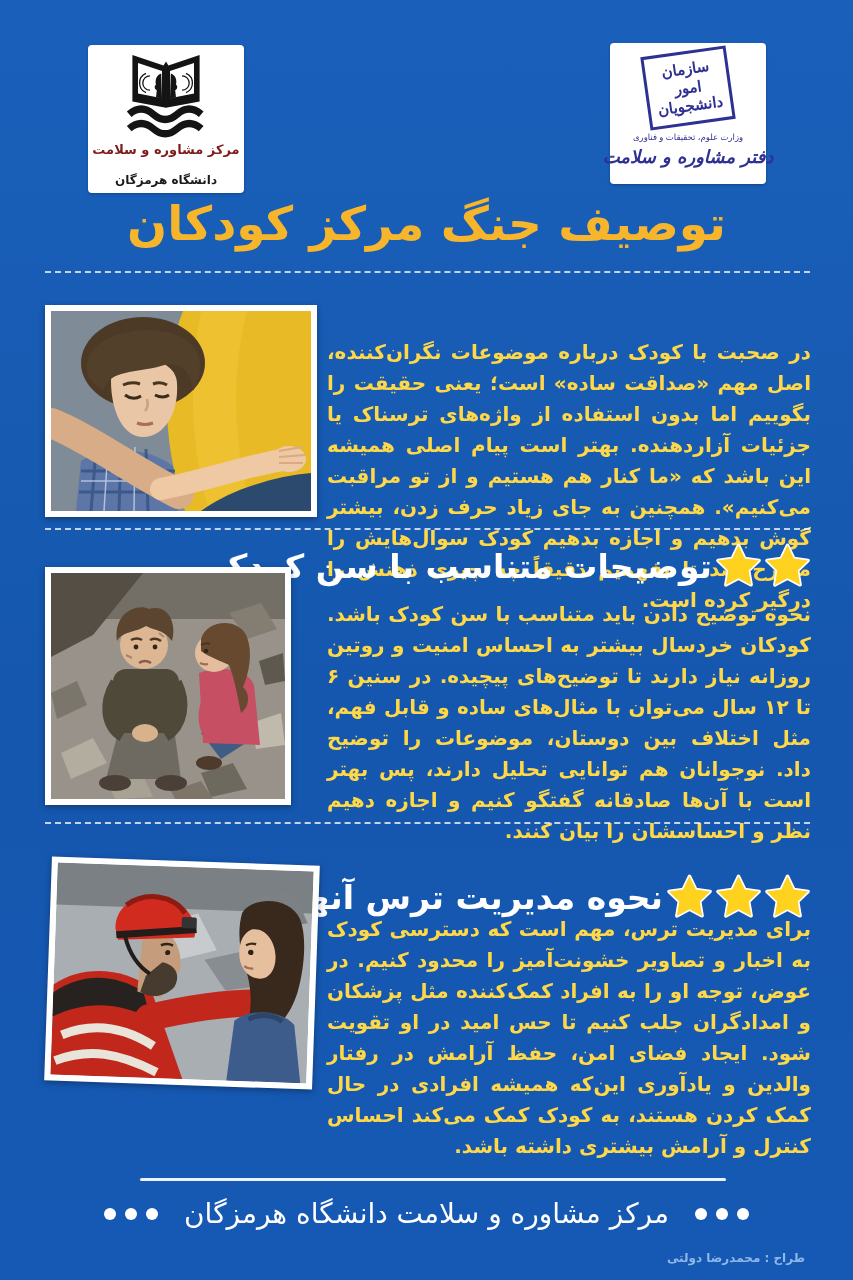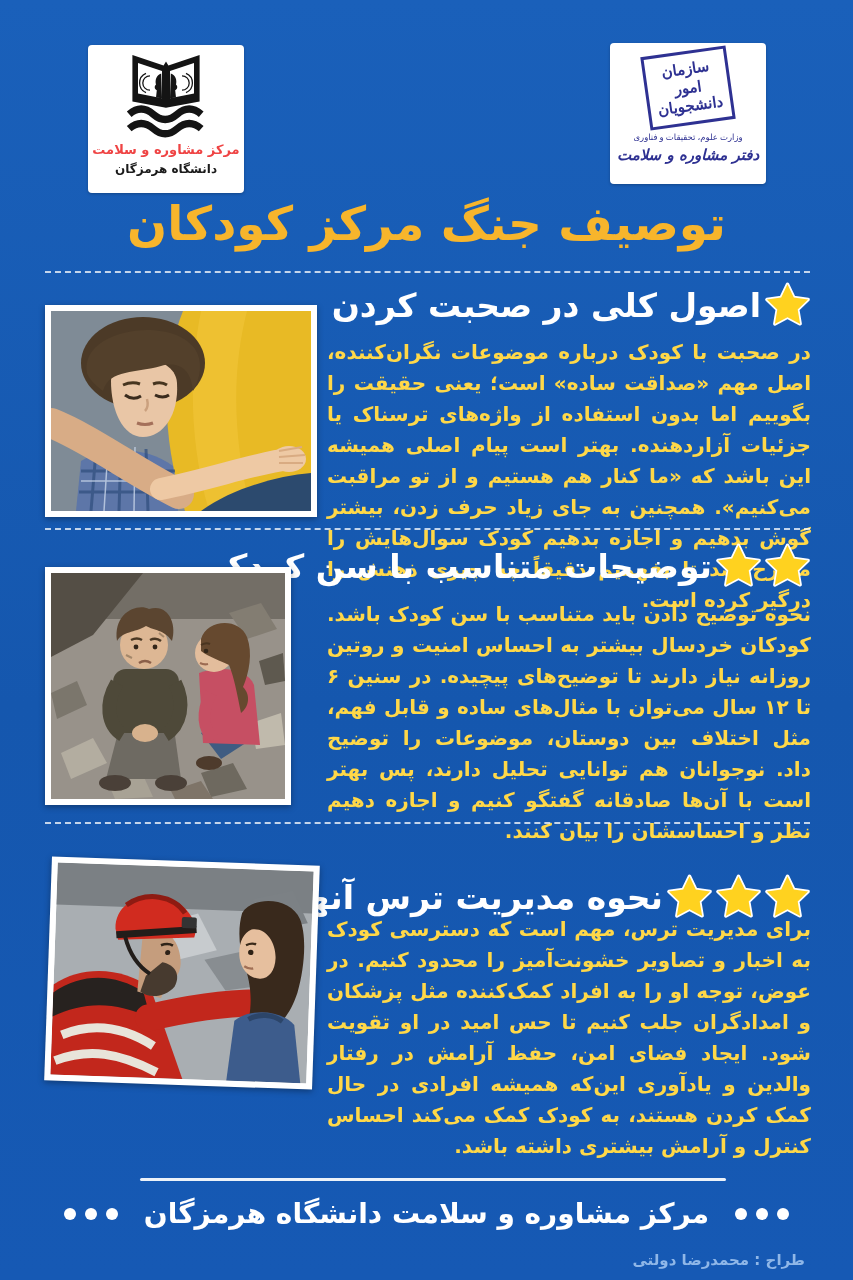--- a/index.html
+++ b/index.html
@@ -6,53 +6,53 @@
   .poster{
     position:relative; width:853px; height:1280px; overflow:hidden;
     background:linear-gradient(180deg,#1a60ba 0%, #1557ae 55%, #1659b4 100%);
     font-family:"DejaVu Sans", sans-serif; direction:rtl;
   }
   
   .logo-box{position:absolute; background:#fff; border-radius:4px; box-sizing:border-box;
     display:flex; flex-direction:column; align-items:center; box-shadow:0 1px 3px rgba(0,0,0,.25);}
   .logo-left{left:88px; top:45px; width:156px; height:148px; padding:7px 5px 5px;}
   .logo-left .emblem{width:96px;height:86px;}
-  .logo-left .l1{color:#ef4444; font-weight:bold; font-size:13px; margin-top:4px; white-space:nowrap;}
-  .logo-left .l2{color:#1b1b1b; font-weight:bold; font-size:12px; margin-top:5px; white-space:nowrap;}
+  .logo-left .l1{color:#7f1d1d; font-weight:bold; font-size:13px; margin-top:4px; white-space:nowrap;}
+  .logo-left .l2{color:#1b1b1b; font-weight:bold; font-size:12px; margin-top:16px; white-space:nowrap;}
   .logo-right{left:610px; top:43px; width:156px; height:141px; padding:6px 4px;}
   .logo-right .callig{
     width:86px; height:74px; border:3px solid #2e3192; box-sizing:border-box;
     color:#2e3192; font-weight:bold; font-size:15px; line-height:1.25; text-align:center;
     display:flex; align-items:center; justify-content:center; transform:rotate(-8deg); margin-top:2px;
     font-family:"DejaVu Serif", serif; overflow:hidden;
   }
-  .logo-right .m1{color:#2e3192; font-size:8.5px; margin-top:7px; white-space:nowrap; font-family:Liberation Serif, serif;text-align:center;}
-  .logo-right .m2{color:#2e3192; font-size:15px; font-weight:bold; margin-top:4px; white-space:nowrap; font-family:"DejaVu Serif", serif; font-style:italic;}
+  .logo-right .m1{color:#2e3192; font-size:8.5px; margin-top:7px; white-space:nowrap; font-family:Liberation Sans, sans-serif;text-align:center;}
+  .logo-right .m2{color:#2e3192; font-size:18px; font-weight:bold; margin-top:4px; white-space:nowrap; font-family:"DejaVu Serif", serif; font-style:italic;}
   
   .title{position:absolute; top:196px; left:0; right:0; text-align:center;
     font-size:47px; font-weight:bold; color:#f7b52c; letter-spacing:-1px;}
   
   .sep{position:absolute; left:45px; width:765px; height:0; border-top:2px dashed rgba(255,255,255,.75);}
   
   .sec-head{position:absolute; right:40px; display:flex; align-items:center; gap:3px;
     color:#ffffff; font-weight:bold; font-size:33px; white-space:nowrap;}
   .stars{display:flex; align-items:center;}
   .stars svg{width:51px; height:49px; margin-left:-2px;}
   .photo{position:absolute; background:#fff; padding:6px; box-shadow:0 2px 6px rgba(0,0,0,.35);}
   .photo svg{display:block;}
   .body-text{position:absolute; right:42px; width:484px; color:#ffd848; font-weight:bold;
     font-size:20px; line-height:31px; text-align:justify;}
   
   .footer-line{position:absolute; top:1178px; left:140px; width:586px; height:3px;
     background:rgba(255,255,255,.92); border-radius:2px;}
   .footer-row{position:absolute; top:1197px; left:0; right:0; display:flex;
-    justify-content:center; align-items:center; gap:26px; color:#fff; font-weight:bold; font-size:28px;}
+    justify-content:center; align-items:center; gap:26px; color:#fff; font-weight:normal; font-size:28px;}
   .dots{display:flex; gap:9px; align-items:center;}
   .dot{width:12px; height:12px; border-radius:50%; background:#fff;}
-  .credit{position:absolute; top:1251px; right:48px; color:#8fb7e8; font-size:15px; font-weight:bold;}
+  .credit{position:absolute; top:1251px; right:48px; color:#8fb7e8; font-size:12px; font-weight:bold;}
 </style>
 </head>
 <body>
 
 <div class="poster">
 
   <div class="logo-box logo-left">
     <svg class="emblem" viewBox="0 0 120 104">
       <path d="M18,2 L57,15 L60,10 L63,15 L102,2 L102,60 L60,68 L18,60 Z" fill="#141414"></path>
       <path d="M25,12 L55,22 L55,56 L25,50 Z" fill="#ffffff"></path>
@@ -74,28 +74,20 @@
 
   <div class="logo-box logo-right">
     <div class="callig">سازمان امور دانشجویان</div>
     <div class="m1">وزارت علوم، تحقیقات و فناوری</div>
     <div class="m2">دفتر مشاوره و سلامت</div>
   </div>
 
   <div class="title">توصیف جنگ مرکز کودکان</div>
   <div class="sep" style="top:271px"></div>
 
-  <div class="sec-head" style="top:281px">
-    <span class="stars">
-        <svg viewBox="0 0 24 24">
-    <path d="M12 1.6 L15.1 8.1 L22.1 9.1 L17 14 L18.2 21 L12 17.7 L5.8 21 L7 14 L1.9 9.1 L8.9 8.1 Z" fill="#ffd21f" stroke="#ffffff" stroke-width="1.7" stroke-linejoin="round" paint-order="stroke"></path>
-  </svg>
-      </span>
-    <span>اصول کلی در صحبت کردن</span>
-  </div>
 
   <div class="photo" style="left:45px; top:305px;" aria-label="کودک غمگین در آغوش بزرگسالی با لباس زرد">
     <svg width="260" height="200" viewBox="0 0 260 200">
       <rect width="260" height="200" fill="#85919c"></rect>
       <rect width="260" height="200" fill="#6e7a85" opacity=".25"></rect>
       <path d="M132,0 C112,50 108,120 134,200 L260,200 L260,0 Z" fill="#e8ba25"></path>
       <path d="M150,0 C138,60 138,130 158,200 L200,200 C180,120 182,55 196,0 Z" fill="#f2c63c" opacity=".55"></path>
       <path d="M150,200 C180,178 225,165 260,162 L260,200 Z" fill="#2c4a6e"></path>
       <path d="M30,150 C55,135 95,135 122,155 L127,200 L25,200 Z" fill="#5d76a8"></path>
       <g stroke="#32507f" stroke-width="3" opacity=".75">

